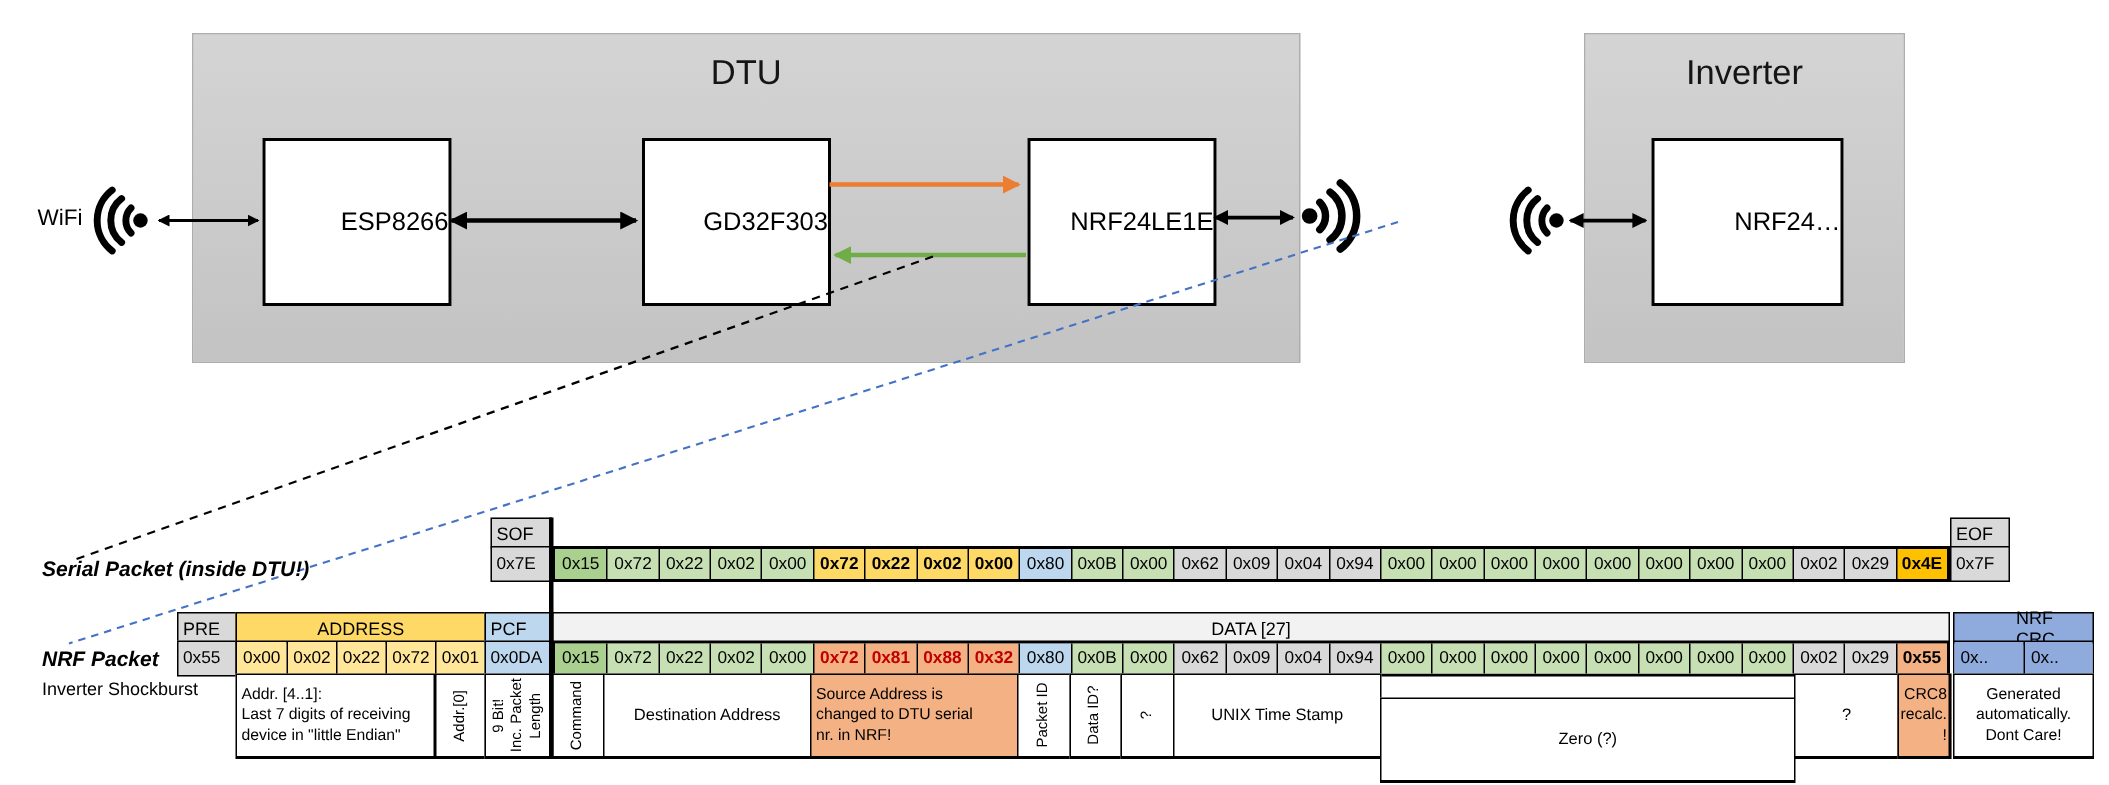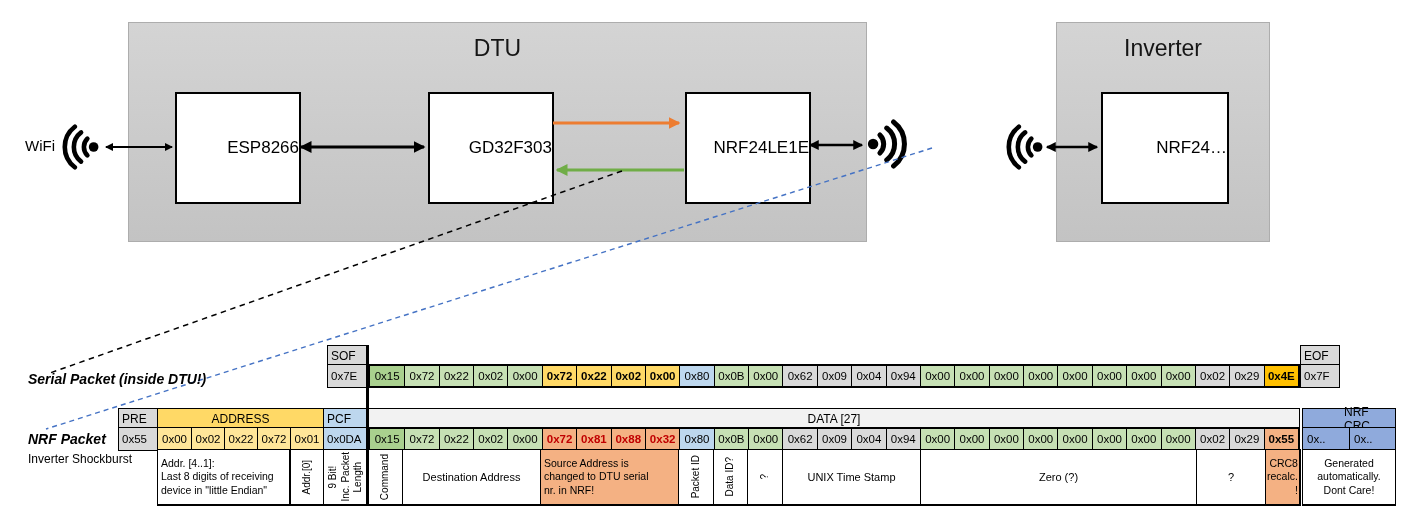--- a/index.html
+++ b/index.html
@@ -75,21 +75,21 @@
   #an-addr41{left:157px;width:133px;}
   #an-addr0 {left:290px;width:34px;}
   #an-pcf   {left:323px;width:46px;}
   #an-cmd   {left:368px;width:35px;}
   #an-dest  {left:402px;width:139px;}
   #an-src   {left:540px;width:139px;font-size:10.5px;}
   #an-pid   {left:678px;width:36px;}
   #an-did   {left:713px;width:35px;}
   #an-q1    {left:747px;width:36px;}
   #an-unix  {left:782px;width:139px;}
-  #an-zero  {left:920px;width:277px;}
+  #an-zero  {left:920px;width:277px;margin-top:16px;}
   #an-q2    {left:1196px;width:70px;}
   #an-crc8  {left:1265px;width:36px;font-size:10.5px;border-right-width:2px;text-align:right;}
   #an-gen   {left:1302px;width:94px;font-size:10.5px;}
   #thickline{position:absolute;left:366px;top:345px;width:2.5px;height:161px;background:#000;}
 </style>
 </head>
 <body>
 
 <div id="stage">
 
@@ -244,21 +244,21 @@
       <div class="cell c-gy">0x29</div>
       <div class="cell c-sa bold">0x55</div>
     </div>
   <div class="hdr center" id="crc-h">NRF CRC</div>
   <div class="cells" id="crc-cells">
       <div class="cell c-bc">0x..</div>
       <div class="cell c-bc">0x..</div>
     </div>
 
   <div class="ann left" id="an-addr41">Addr. [4..1]:
-Last 8 digits of receiving
+Last 7 digits of receiving
 device in "little Endian"</div>
   <div class="ann vert" id="an-addr0"><span>Addr.[0]</span></div>
   <div class="ann vert" id="an-pcf"><span>9 Bit!
 Inc. Packet
 Length</span></div>
   <div class="ann vert" id="an-cmd"><span>Command</span></div>
   <div class="ann" id="an-dest">Destination Address</div>
   <div class="ann left bg-sa" id="an-src">Source Address is
 changed to DTU serial
 nr. in NRF!</div>

